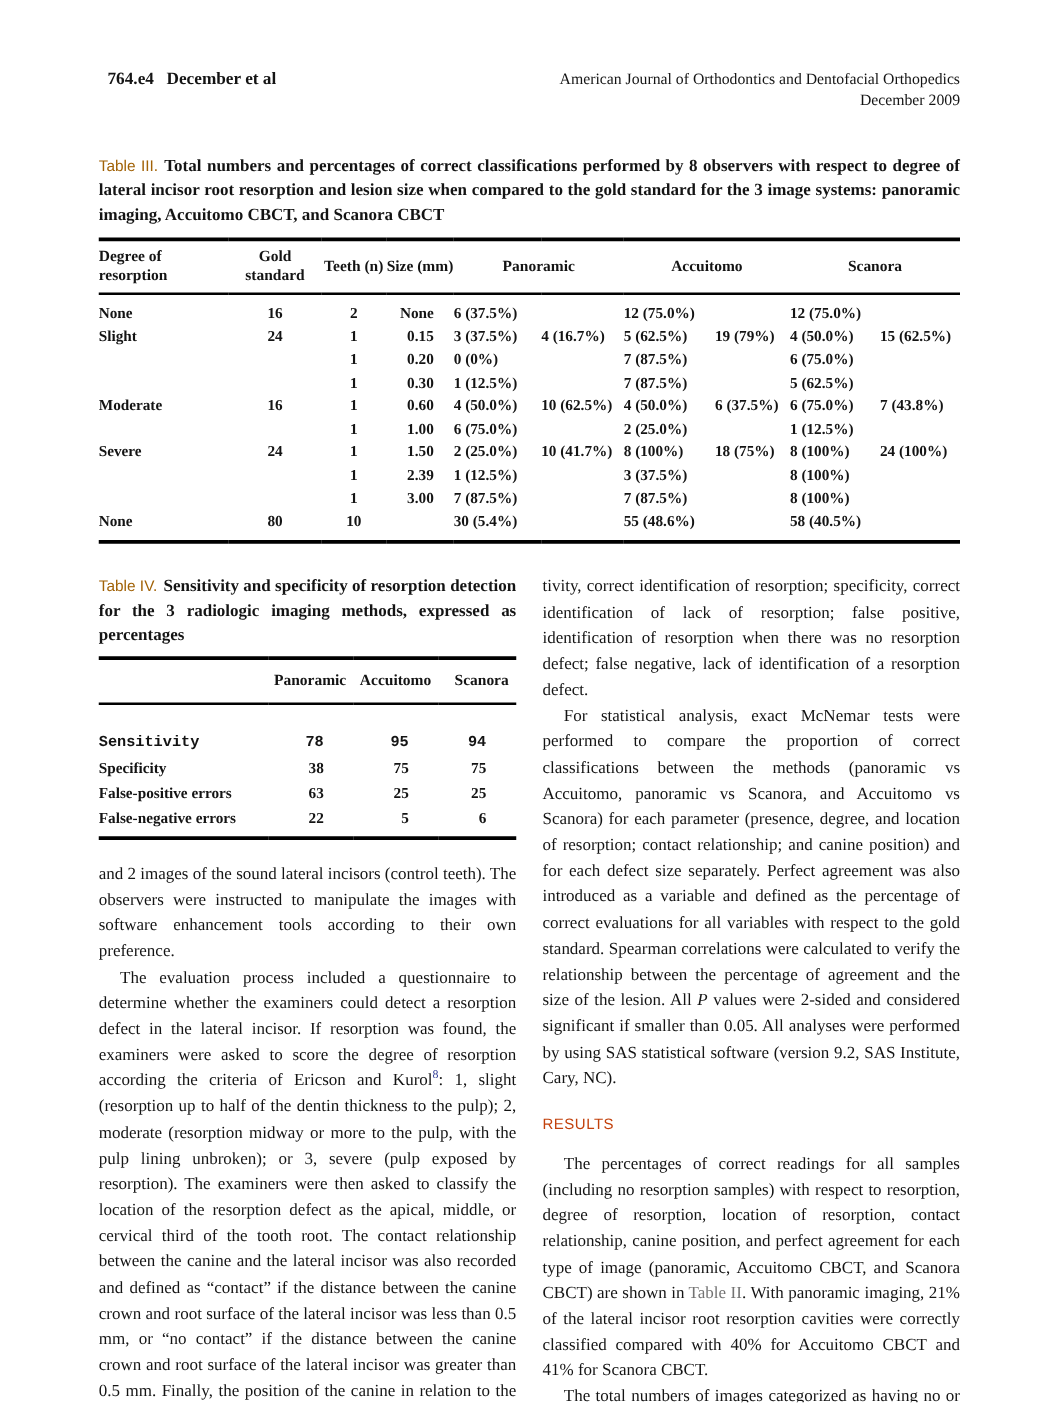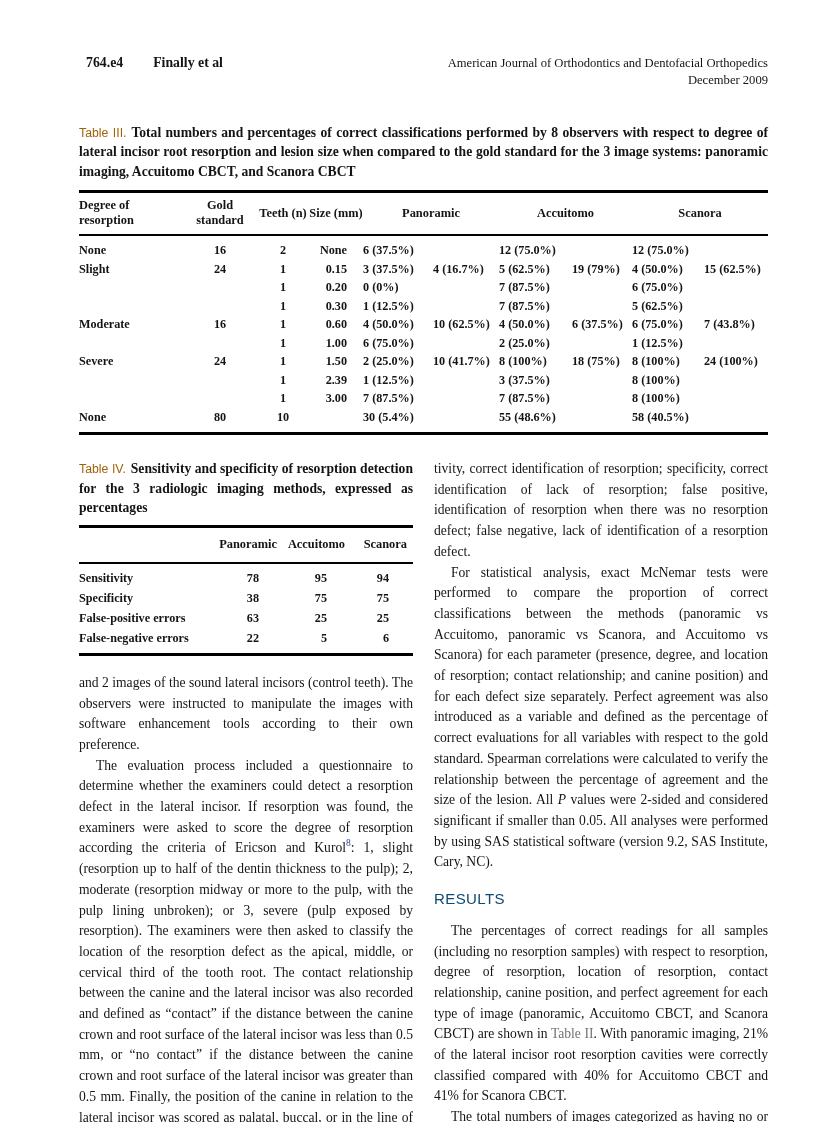--- a/index.html
+++ b/index.html
@@ -5,21 +5,21 @@
   html,body { margin:0; padding:0; background:#ffffff; }
   .page {
     position:relative; width:838px; height:1122px; background:#ffffff;
     font-family:"Liberation Serif", serif; color:#141414; overflow:hidden;
   }
   .content { position:absolute; left:79px; top:55px; width:689px; }
 
   
   .running-head { display:flex; justify-content:space-between; align-items:flex-start; margin-left:7px; }
   .rh-left { font-size:13.8px; font-weight:bold; white-space:nowrap; }
-  .rh-left .pageno { margin-right:30px; }
+  .rh-left .pageno { margin-right:10px; }
   .rh-right { text-align:right; font-size:12.6px; line-height:17px; }
 
   
   .caption { font-size:13.6px; font-weight:bold; line-height:1.42; text-align:justify; }
   .cap-label {
     font-family:"Liberation Sans", sans-serif; font-weight:400; color:#a16207;
     font-size:12.3px; padding-right:5px;
   }
 
   
@@ -47,41 +47,41 @@
   p.indent { text-indent:17px; }
   p.justify-last { text-align-last:justify; }
 
   #t4-section { margin-bottom:17px; }
   #t4-table { margin-top:8px; }
   #t4-table th { padding:6px 0 7px; }
   #t4-table th:first-child { text-align:left; }
   #t4-table th:nth-child(n+2) { text-align:right; padding-right:6px; }
   #t4-table td:first-child { text-align:left; }
   #t4-table td:nth-child(n+2) { text-align:right; padding-right:24px; }
-  #t4-table tbody tr:first-child td { padding-top:5px; }
+  #t4-table tbody tr:first-child td { padding-top:21px;font-family:Liberation Mono, monospace; }
   #t4-table tbody tr:last-child td { padding-bottom:6px;margin-top:23px; }
   #t4-table td { line-height:18px; }
 
   .results-heading {
-    font-family:"Liberation Sans", sans-serif; color:#0c4a6e; font-size:15px;
+    font-family:"Liberation Sans", sans-serif; color:#c2410c; font-size:12px;
     letter-spacing:0.4px; margin:16px 0 11px; font-weight:400;
   }
   .xref { color:#737373; text-decoration:none; cursor:pointer; }
   sup.ref { font-size:9.5px; vertical-align:super; line-height:0; color:#2e3a96; cursor:pointer; }
   .it { font-style:italic; }
 </style>
 </head>
 <body>
 
 <div class="page">
   <div class="content">
 
     <div class="running-head">
       <div class="rh-left">
-        <span class="pageno">764.e4</span><span>Finally et al</span>
+        <span class="pageno">764.e4</span><span>December et al</span>
       </div>
       <div class="rh-right">
         <div>American Journal of Orthodontics and Dentofacial Orthopedics</div>
         <div>December 2009</div>
       </div>
     </div>
 
     <div id="t3-section">
       <div class="caption">
         <span class="cap-label">Table III.</span><span>Total numbers and percentages of correct classifications performed by 8 observers with respect to degree of lateral incisor root resorption and lesion size when compared to the gold standard for the 3 image systems: panoramic imaging, Accuitomo CBCT, and Scanora CBCT</span>

